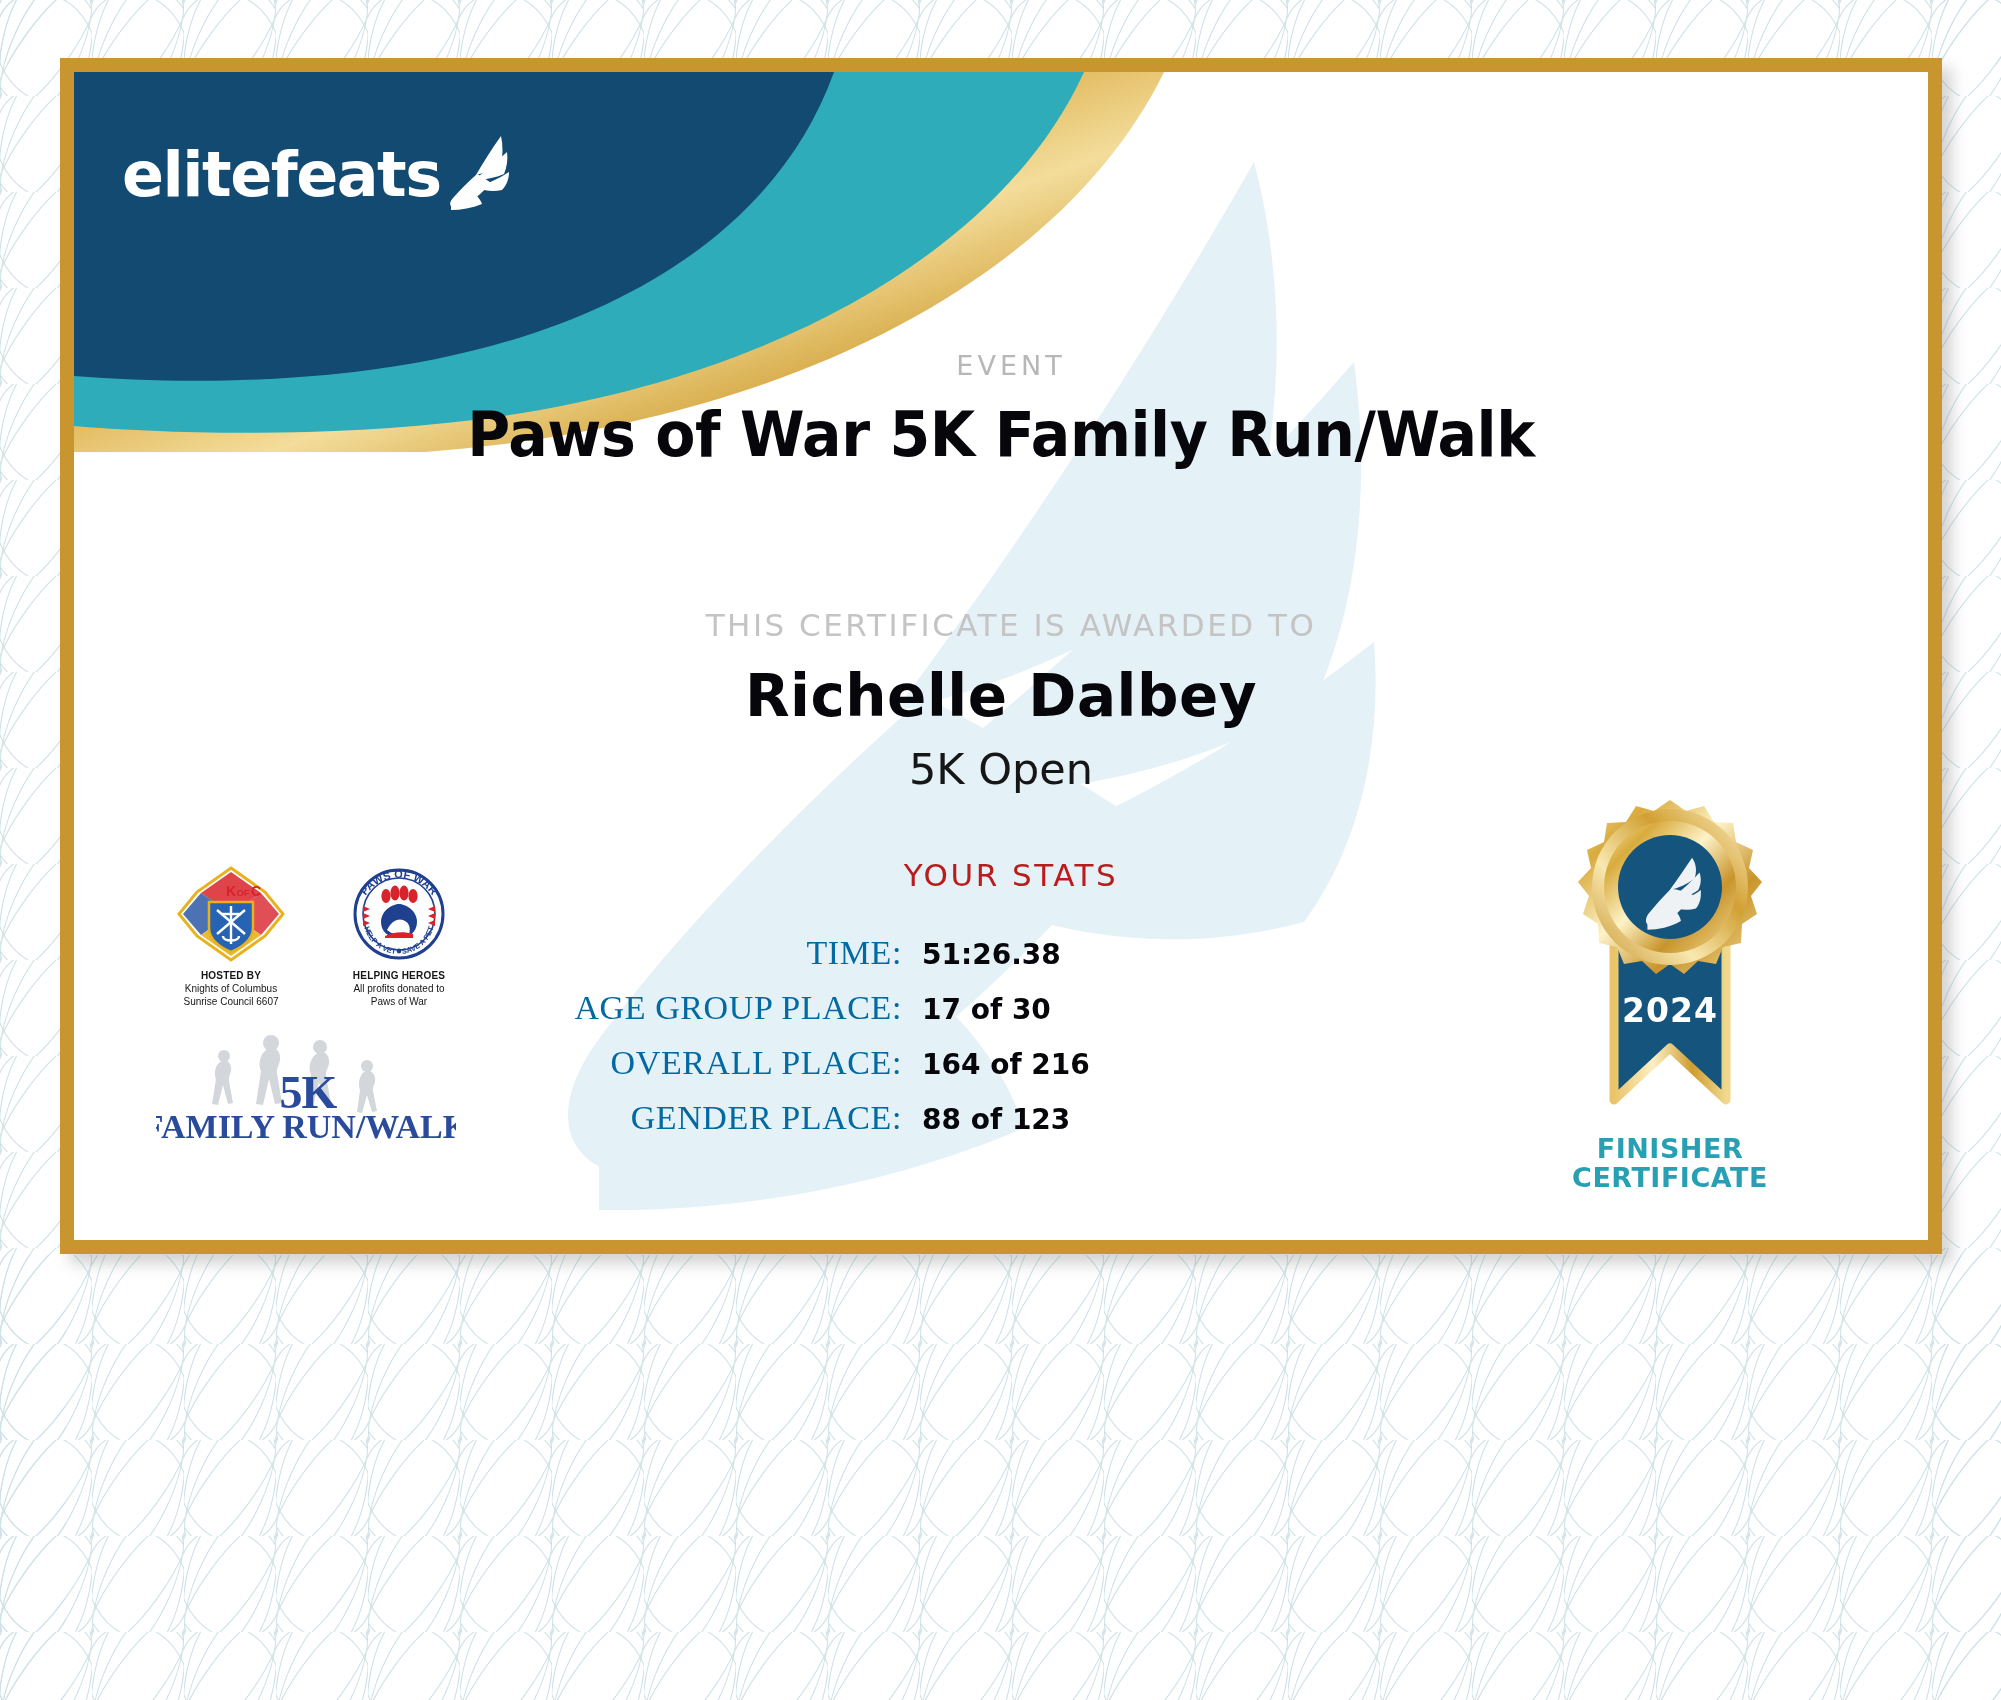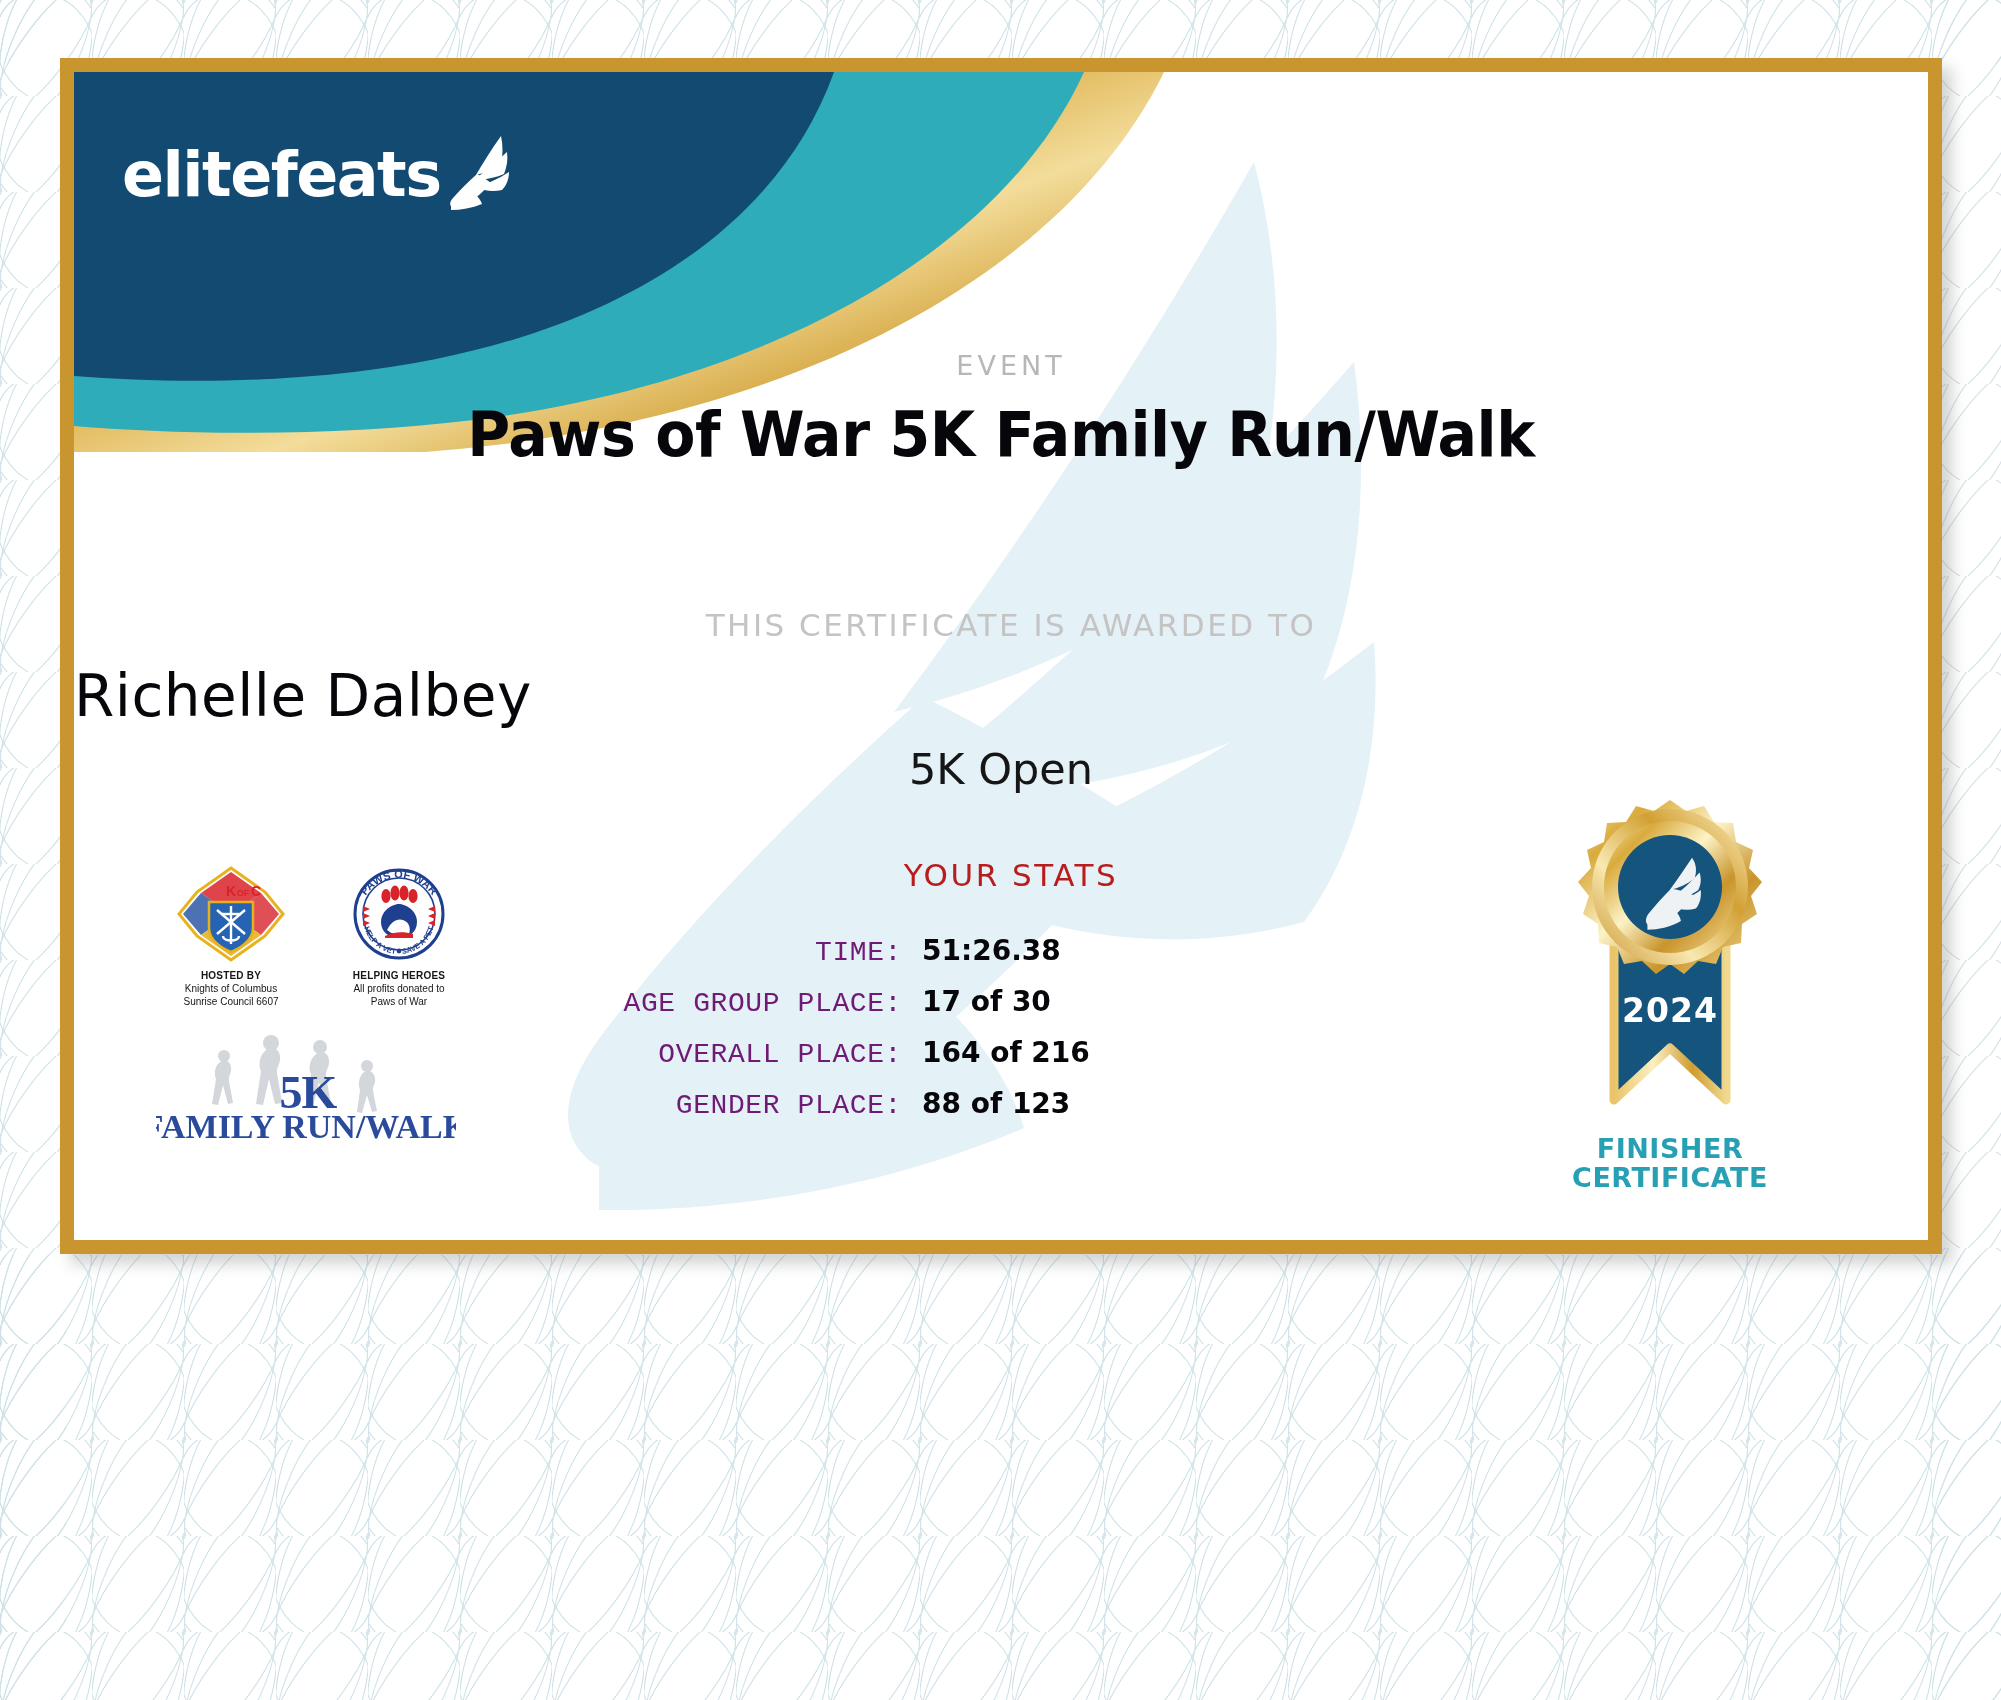--- a/index.html
+++ b/index.html
@@ -116,23 +116,24 @@
     color: #07060a;
     transform: scaleX(0.93);
   }
 
   #awarded-kicker { top: 535px; font-size: 31px; letter-spacing: 2.5px; color: #c4c4c4; }
 
   #recipient-name {
     position: absolute;
     top: 590px;
     width: 100%;
+    text-align: center;
     font-family: "DejaVu Sans", sans-serif;
     font-size: 58px;
-    font-weight: 400;
+    font-weight: 700;
     letter-spacing: 0.5px;
     color: #07060a;
   }
   #recipient-division {
     position: absolute;
     top: 672px;
     width: 100%;
     text-align: center;
     font-family: "DejaVu Sans", sans-serif;
     font-size: 43px;
@@ -146,25 +147,25 @@
   #stats { position: absolute; top: 862px; left: 0; width: 100%; }
   .stat-row {
     display: flex;
     align-items: baseline;
     justify-content: flex-start;
     margin-bottom: 17px;
   }
   .stat-label {
     width: 828px;
     text-align: right;
-    font-family: Liberation Mono, monospace;
-    font-size: 28px;
+    font-family: Liberation Serif, serif;
+    font-size: 34px;
     font-weight: 400;
     letter-spacing: 0.6px;
-    color: #701a75;
+    color: #0369a1;
     white-space: nowrap;
   }
   .stat-value {
     margin-left: 20px;
     font-family: "DejaVu Sans", sans-serif;
     font-size: 28px;
     font-weight: 700;
     color: #07060a;
     white-space: nowrap;
     text-align: center;

